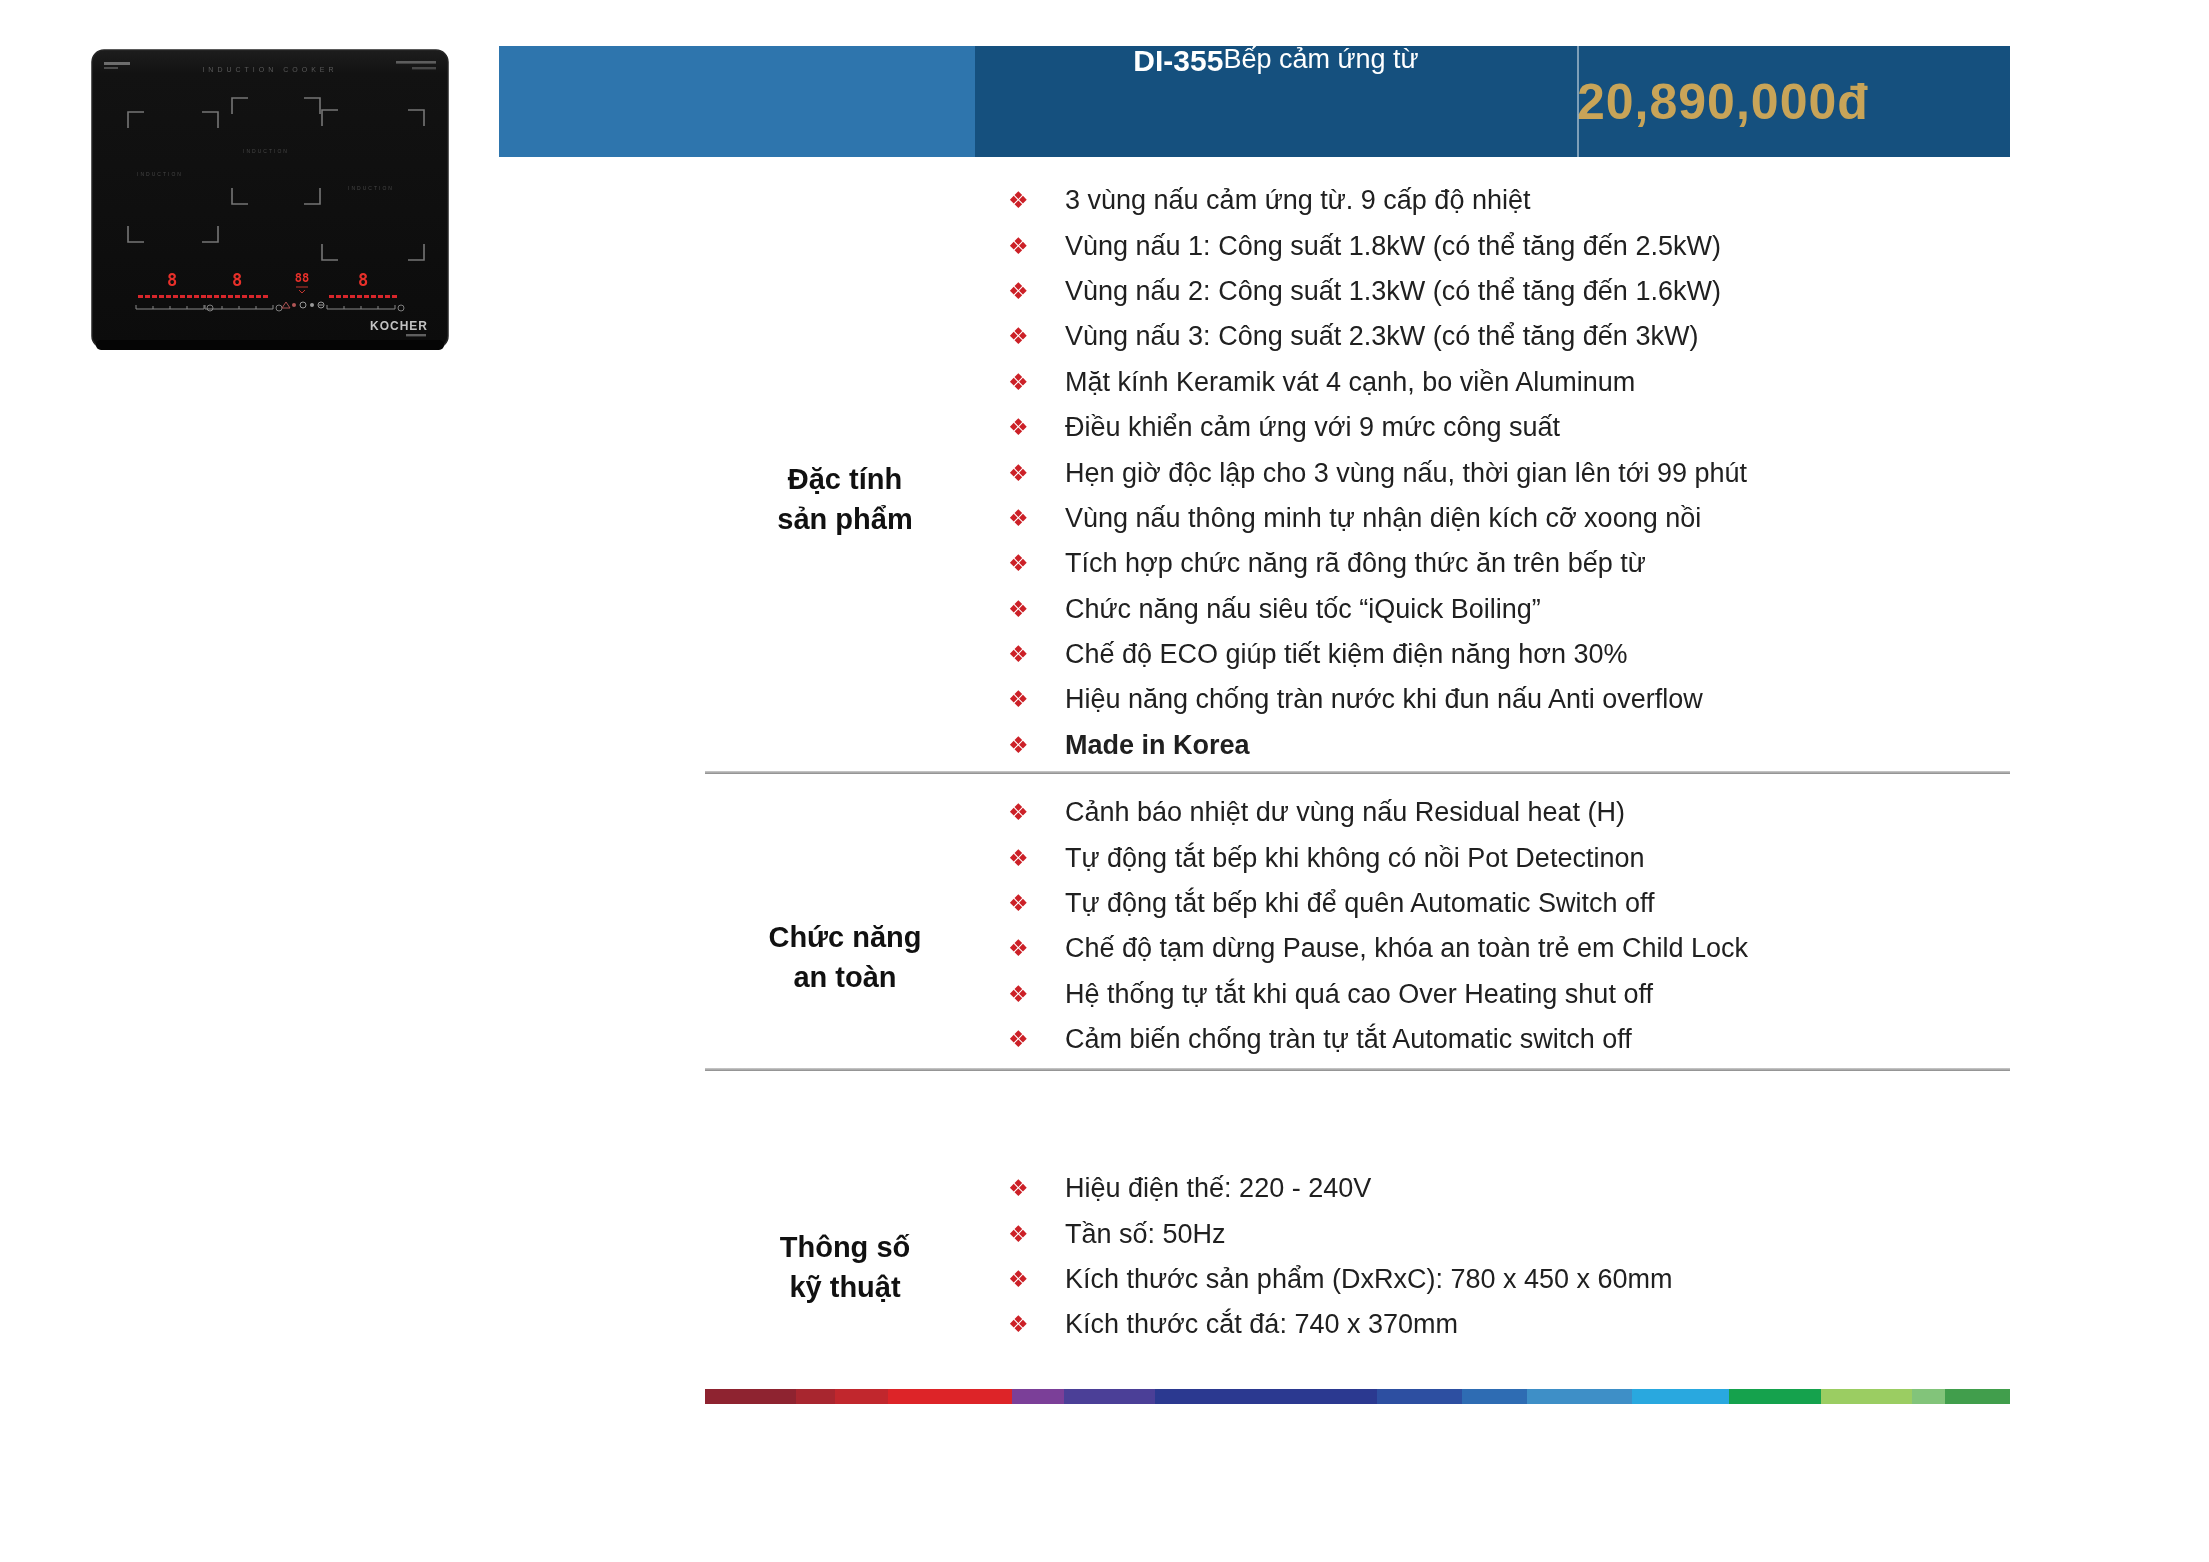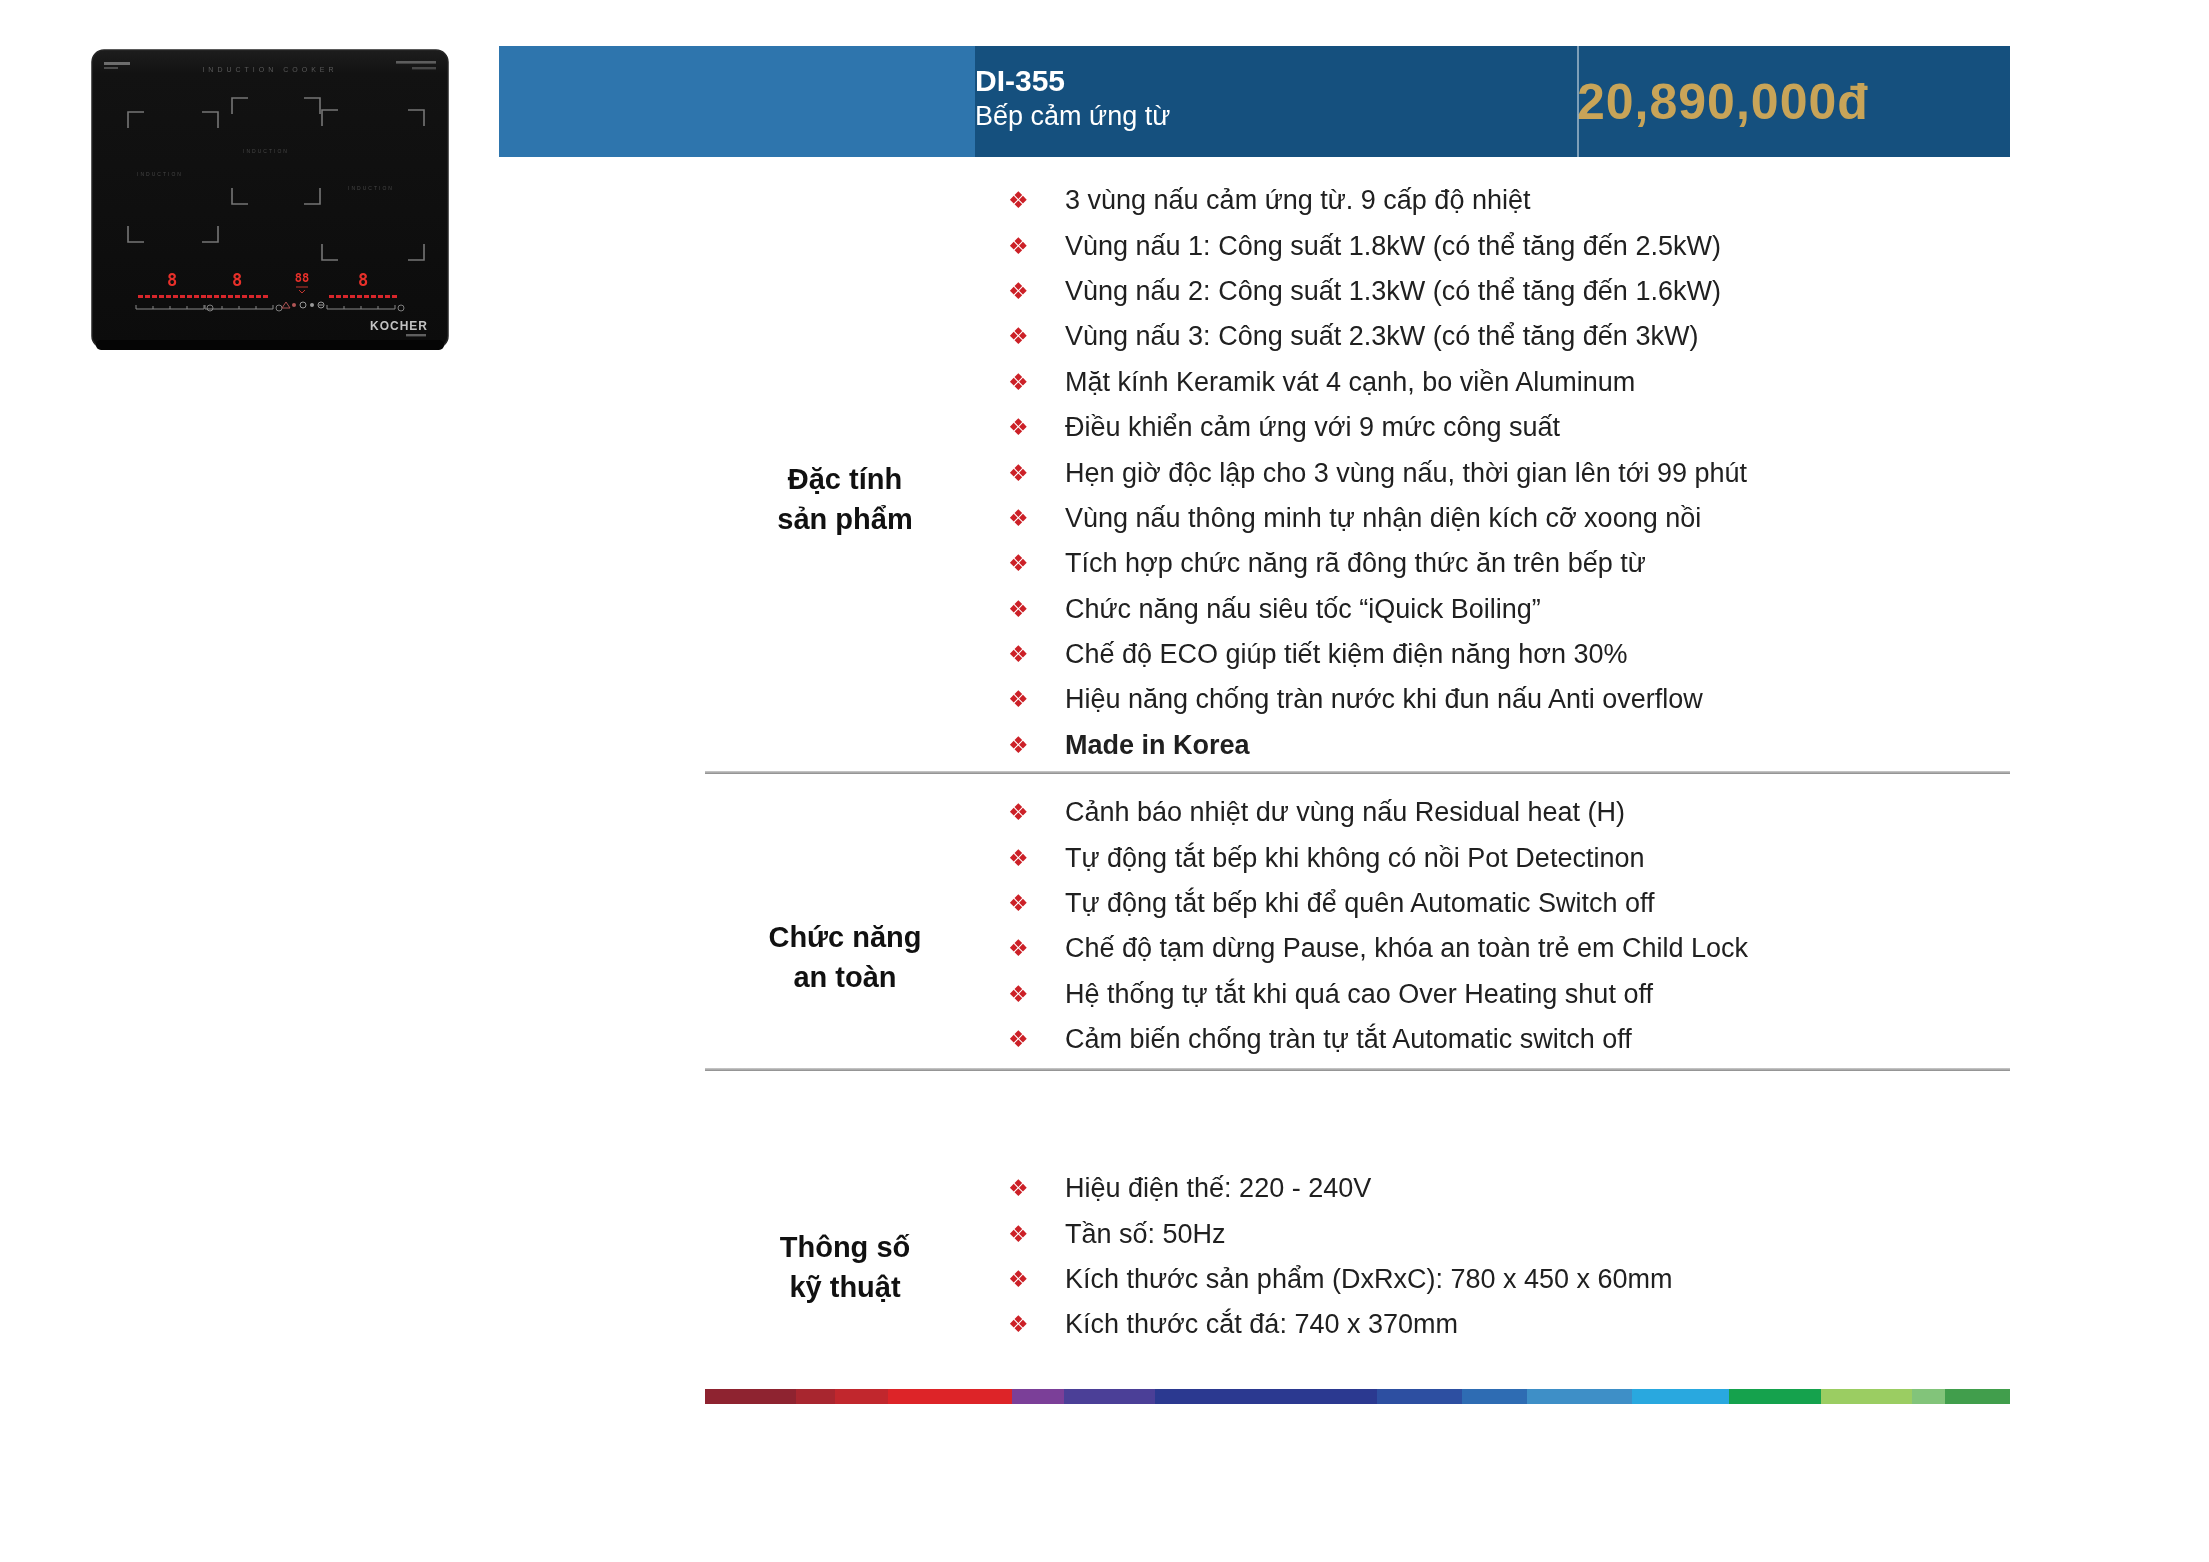--- a/index.html
+++ b/index.html
@@ -6,21 +6,21 @@
   .canvas{
     position:relative;width:2209px;height:1562px;background:#fff;overflow:hidden;
     font-family:"Liberation Sans","DejaVu Sans",sans-serif;color:#202020;
   }
   
   .product{position:absolute;left:90px;top:46px;width:360px;height:310px;}
   
   .header{position:absolute;left:499px;top:46px;width:1511px;height:111px;display:flex;}
   .header-accent{width:476px;height:100%;background:var(--light-blue,#2e75ad);}
   .header-main{flex:1;height:100%;background:var(--dark-blue,#15507e);display:flex;position:relative;}
-  .header-title-wrap{width:602px;display:flex;flex-direction:column;justify-content:center;padding-left:0;box-sizing:border-box;transform:translateY(-4px);}
+  .header-title-wrap{width:602px;display:flex;flex-direction:row;justify-content:center;padding-left:0;box-sizing:border-box;transform:translateY(-4px);}
   .model{color:#fff;font-size:30px;font-weight:bold;line-height:37px;}
   .subtitle{color:#fff;font-size:27px;line-height:34px;}
   .header-vline{position:absolute;left:602px;top:0;bottom:0;width:2px;background:rgba(255,255,255,0.45);}
   .price-wrap{flex:1;display:flex;align-items:center;justify-content:flex-start;}
   .price{color:var(--gold,#c8a458);font-size:50px;font-weight:bold;letter-spacing:1px;}
   
   .sec-label{position:absolute;left:700px;width:290px;text-align:center;font-weight:bold;font-size:29px;line-height:40px;color:#111;margin-top:32px;}
   
   .items{position:absolute;left:1008px;width:1010px;margin:0;padding:0;list-style:none;}
   .item{display:flex;align-items:center;height:45.4px;}

